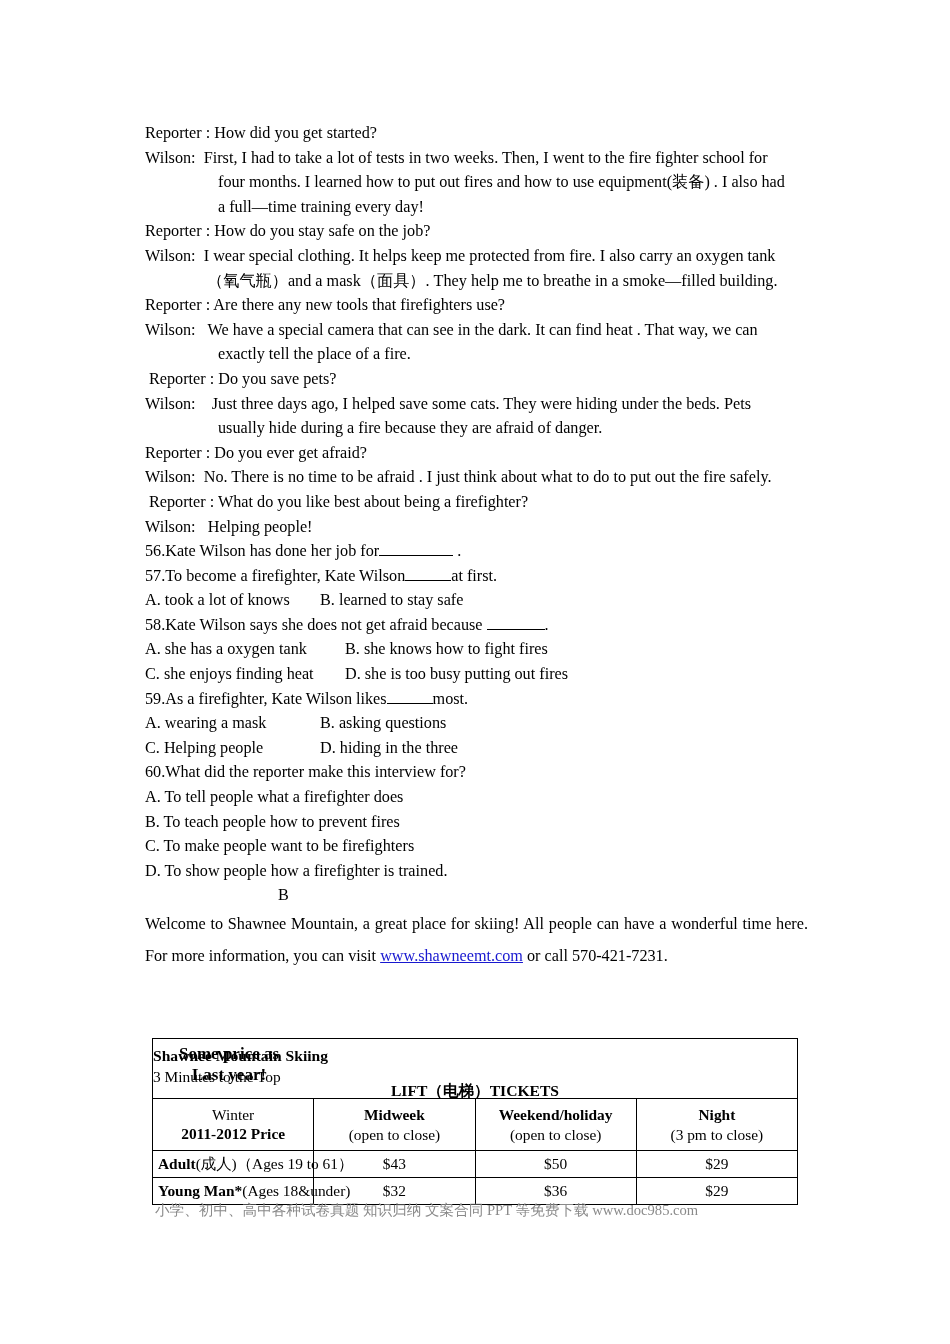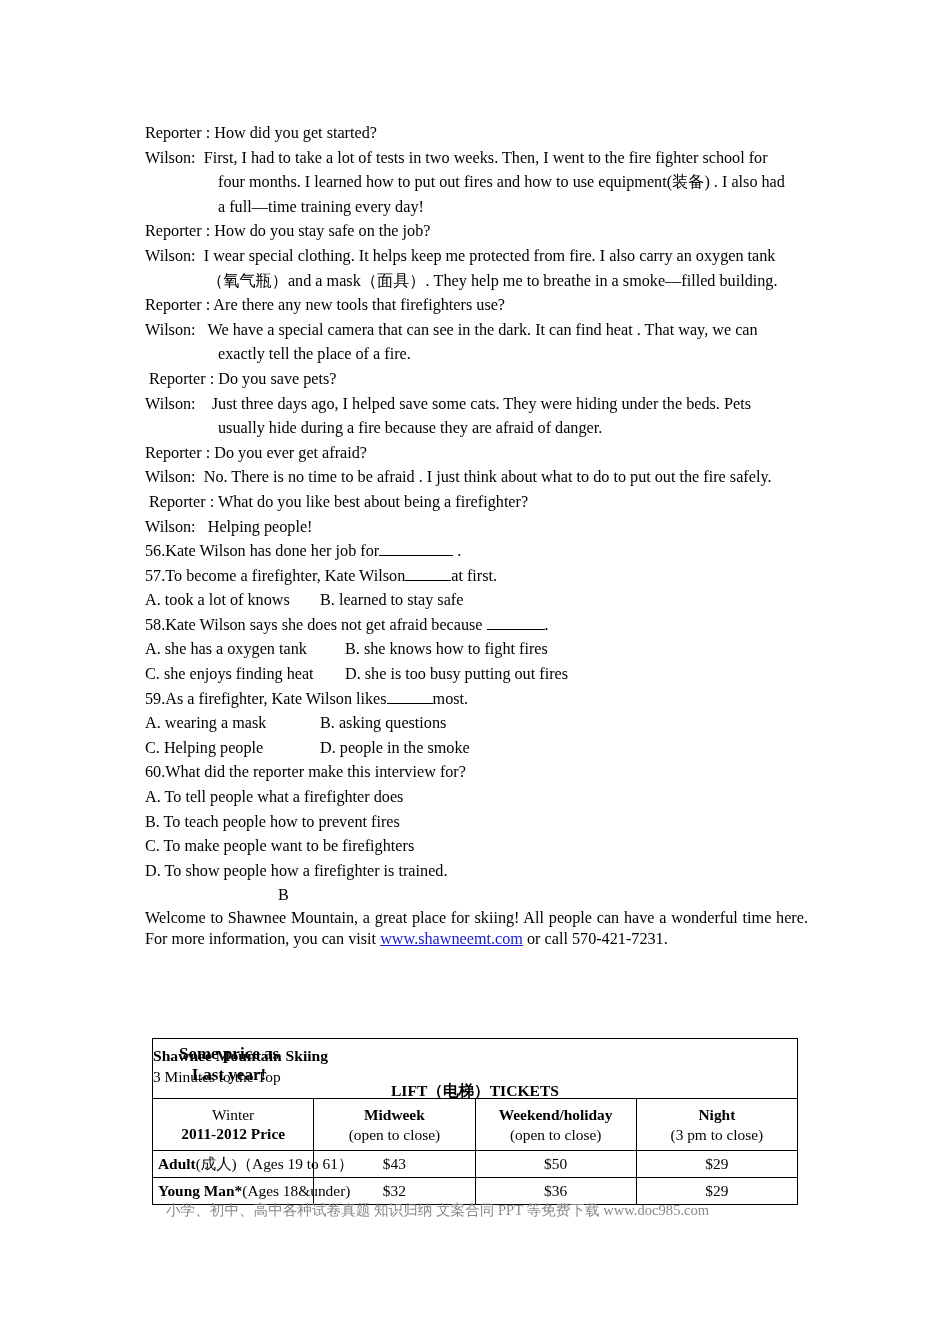--- a/index.html
+++ b/index.html
@@ -55,21 +55,21 @@
   
   .section-label {
     font-size: 16.2px;
     line-height: 24.6px;
     padding-left: 133px;
   }
 
   
   .intro {
     font-size: 16.2px;
-    line-height: 21px;
+    line-height: 32px;
     text-align: justify;
     text-align-last: left;
     width: 663px;
   }
   a.link {
     color: #1818d0;
     text-decoration: underline;
   }
 
   
@@ -150,21 +150,21 @@
   .row-label b { font-weight: bold; }
   .price-cell {
     text-align: center;
     height: 23px;
     padding: 1px 2px 2px 2px !important;
   }
 
   
   .footer {
     position: absolute;
-    left: 166px;
+    left: 155px;
     top: 1192px;
     font-size: 14.6px;
     color: #8a8a8a;
     font-family: "Liberation Serif", "DejaVu Serif", serif;
     white-space: nowrap;
   }
 </style>
 </head>
 <body>
 
@@ -203,21 +203,21 @@
 
     <div>
       <div class="line"><span>58.Kate Wilson says she does not get afraid because </span><span class="blank blank-md"></span><span>.</span></div>
       <div class="line"><span style="display:inline-block;width:200px">A. she has a oxygen tank</span><span>B. she knows how to fight fires</span></div>
       <div class="line"><span style="display:inline-block;width:200px">C. she enjoys finding heat</span><span>D. she is too busy putting out fires</span></div>
     </div>
 
     <div>
       <div class="line"><span>59.As a firefighter, Kate Wilson likes</span><span class="blank blank-sm"></span><span>most.</span></div>
       <div class="line"><span style="display:inline-block;width:175px">A. wearing a mask</span><span>B. asking questions</span></div>
-      <div class="line"><span style="display:inline-block;width:175px">C. Helping people</span><span>D. people in the smoke</span></div>
+      <div class="line"><span style="display:inline-block;width:175px">C. Helping people</span><span>D. hiding in the three</span></div>
     </div>
 
     <div>
       <div class="line">60.What did the reporter make this interview for?</div>
       <div class="line">A. To tell people what a firefighter does</div>
       <div class="line">B. To teach people how to prevent fires</div>
       <div class="line">C. To make people want to be firefighters</div>
       <div class="line">D. To show people how a firefighter is trained.</div>
     </div>
 

